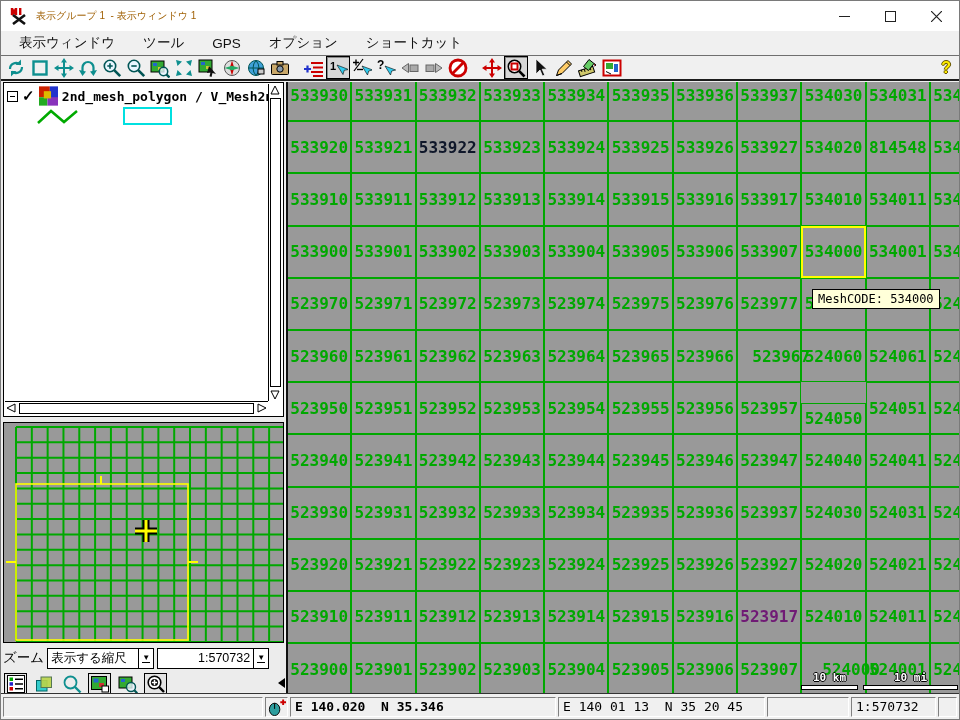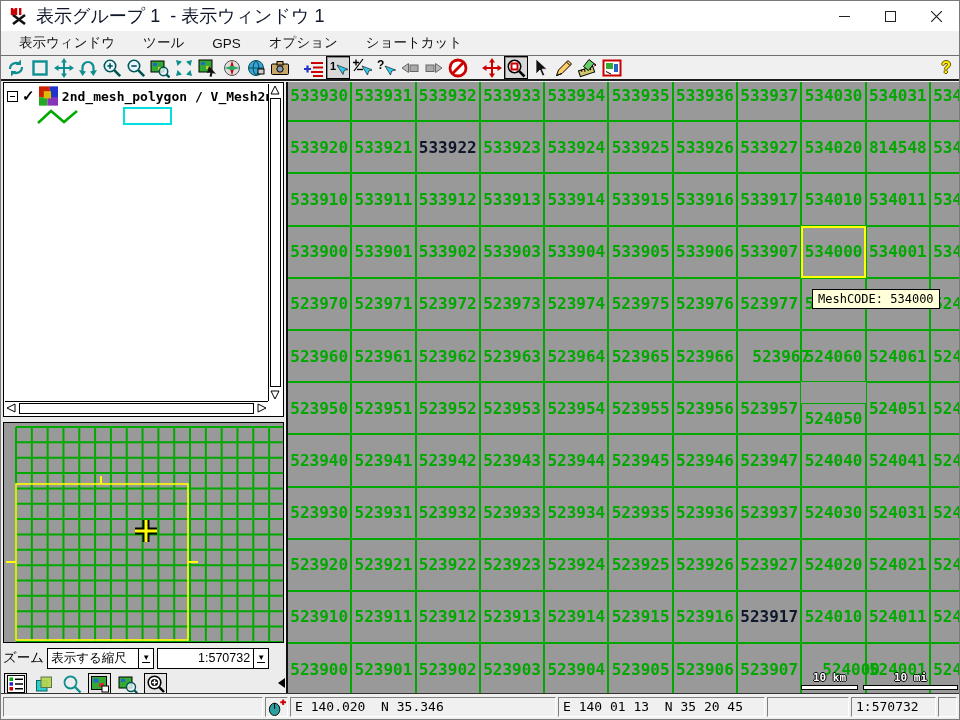--- a/index.html
+++ b/index.html
@@ -3,21 +3,21 @@
 <meta charset="utf-8">
 <style>
   * { margin:0; padding:0; box-sizing:border-box; }
   html,body { width:960px; height:720px; overflow:hidden; }
   body { font-family:"Liberation Sans", sans-serif; background:#f0f0f0; }
   #window { position:relative; width:960px; height:720px; background:#f0f0f0; border:1px solid #7a7a7a; }
 
   
   .titlebar { position:absolute; top:0; left:0; right:0; height:30px; background:#ffffff; display:flex; align-items:center; }
   .app-icon { width:18px; height:18px; margin:0 8px 0 9px; }
-  .title-text { font-size:18px; color:#0f172a; white-space:pre; }
+  .title-text { font-size:10px; color:#a16207; white-space:pre; }
   .win-btns { margin-left:auto; display:flex; height:30px; }
   .win-btn { width:46px; height:30px; display:flex; align-items:center; justify-content:center; }
 
   
   .menubar { position:absolute; top:30px; left:0; right:0; height:24px; background:#f0f0f0; display:flex; align-items:center; padding-left:4px; }
   .menu-item { font-size:13.5px; color:#111; padding:3px 14px; white-space:pre; }
 
   
   .toolbar { position:absolute; top:54px; left:0; right:0; height:26px; background:#f0f0f0; border-top:1px solid #6f6f6f; border-bottom:2px solid #1c1c1c; display:flex; align-items:center; padding-left:3px; }
   .tb-btn { width:24px; height:23px; display:flex; align-items:center; justify-content:center; }
@@ -622,21 +622,21 @@
           <div class="mesh-cell" style="color: rgb(0, 168, 0); border-color: rgb(0, 168, 0);">524020</div>
           <div class="mesh-cell" style="color: rgb(0, 168, 0); border-color: rgb(0, 168, 0);">524021</div>
           <div class="mesh-cell" style="color: rgb(0, 168, 0); border-color: rgb(0, 168, 0);">524022</div>
           <div class="mesh-cell" style="color: rgb(0, 168, 0); border-color: rgb(0, 168, 0);">523910</div>
           <div class="mesh-cell" style="color: rgb(0, 168, 0); border-color: rgb(0, 168, 0);">523911</div>
           <div class="mesh-cell" style="color: rgb(0, 168, 0); border-color: rgb(0, 168, 0);">523912</div>
           <div class="mesh-cell" style="color: rgb(0, 168, 0); border-color: rgb(0, 168, 0);">523913</div>
           <div class="mesh-cell" style="color: rgb(0, 168, 0); border-color: rgb(0, 168, 0);">523914</div>
           <div class="mesh-cell" style="color: rgb(0, 168, 0); border-color: rgb(0, 168, 0);">523915</div>
           <div class="mesh-cell" style="color: rgb(0, 168, 0); border-color: rgb(0, 168, 0);">523916</div>
-          <div class="mesh-cell" style="color: #0f172a; border-color: rgb(0, 168, 0);">523917</div>
+          <div class="mesh-cell" style="color: #701a75; border-color: rgb(0, 168, 0);">523917</div>
           <div class="mesh-cell" style="color: rgb(0, 168, 0); border-color: rgb(0, 168, 0);">524010</div>
           <div class="mesh-cell" style="color: rgb(0, 168, 0); border-color: rgb(0, 168, 0);">524011</div>
           <div class="mesh-cell" style="color: rgb(0, 168, 0); border-color: rgb(0, 168, 0);">524012</div>
           <div class="mesh-cell" style="color: rgb(0, 168, 0); border-color: rgb(0, 168, 0);">523900</div>
           <div class="mesh-cell" style="color: rgb(0, 168, 0); border-color: rgb(0, 168, 0);">523901</div>
           <div class="mesh-cell" style="color: rgb(0, 168, 0); border-color: rgb(0, 168, 0);">523902</div>
           <div class="mesh-cell" style="color: rgb(0, 168, 0); border-color: rgb(0, 168, 0);">523903</div>
           <div class="mesh-cell" style="color: rgb(0, 168, 0); border-color: rgb(0, 168, 0);">523904</div>
           <div class="mesh-cell" style="color: rgb(0, 168, 0); border-color: rgb(0, 168, 0);">523905</div>
           <div class="mesh-cell" style="color: rgb(0, 168, 0); border-color: rgb(0, 168, 0);">523906</div>
@@ -655,19 +655,19 @@
 
   <div class="statusbar">
     <div class="sfield" style="width:260px;"></div>
     <div class="sfield" style="width:23px; padding:0 1px;">
       <svg class="icn" width="18" height="18" viewBox="0 0 20 20">
         <ellipse cx="8" cy="12.5" rx="5.5" ry="6.5" fill="#2e9e9e" stroke="#000"></ellipse>
         <path d="M8 6v6" stroke="#000"></path>
         <path d="M14 5h6M17 2v6" stroke="#cc0000" stroke-width="2"></path>
       </svg>
     </div>
-    <div class="sfield" style="width:266px;">E 140.020  N 35.346</div>
+    <div class="sfield" style="width:266px;font-weight:bold;">E 140.020  N 35.346</div>
     <div class="sfield" style="width:207px;">E 140 01 13  N 35 20 45</div>
     <div class="sfield" style="width:82px;"></div>
     <div class="sfield" style="width:85px;">1:570732</div>
     <div class="sfield" style="flex:1;"></div>
   </div>
 </div>
 
 </body></html>

